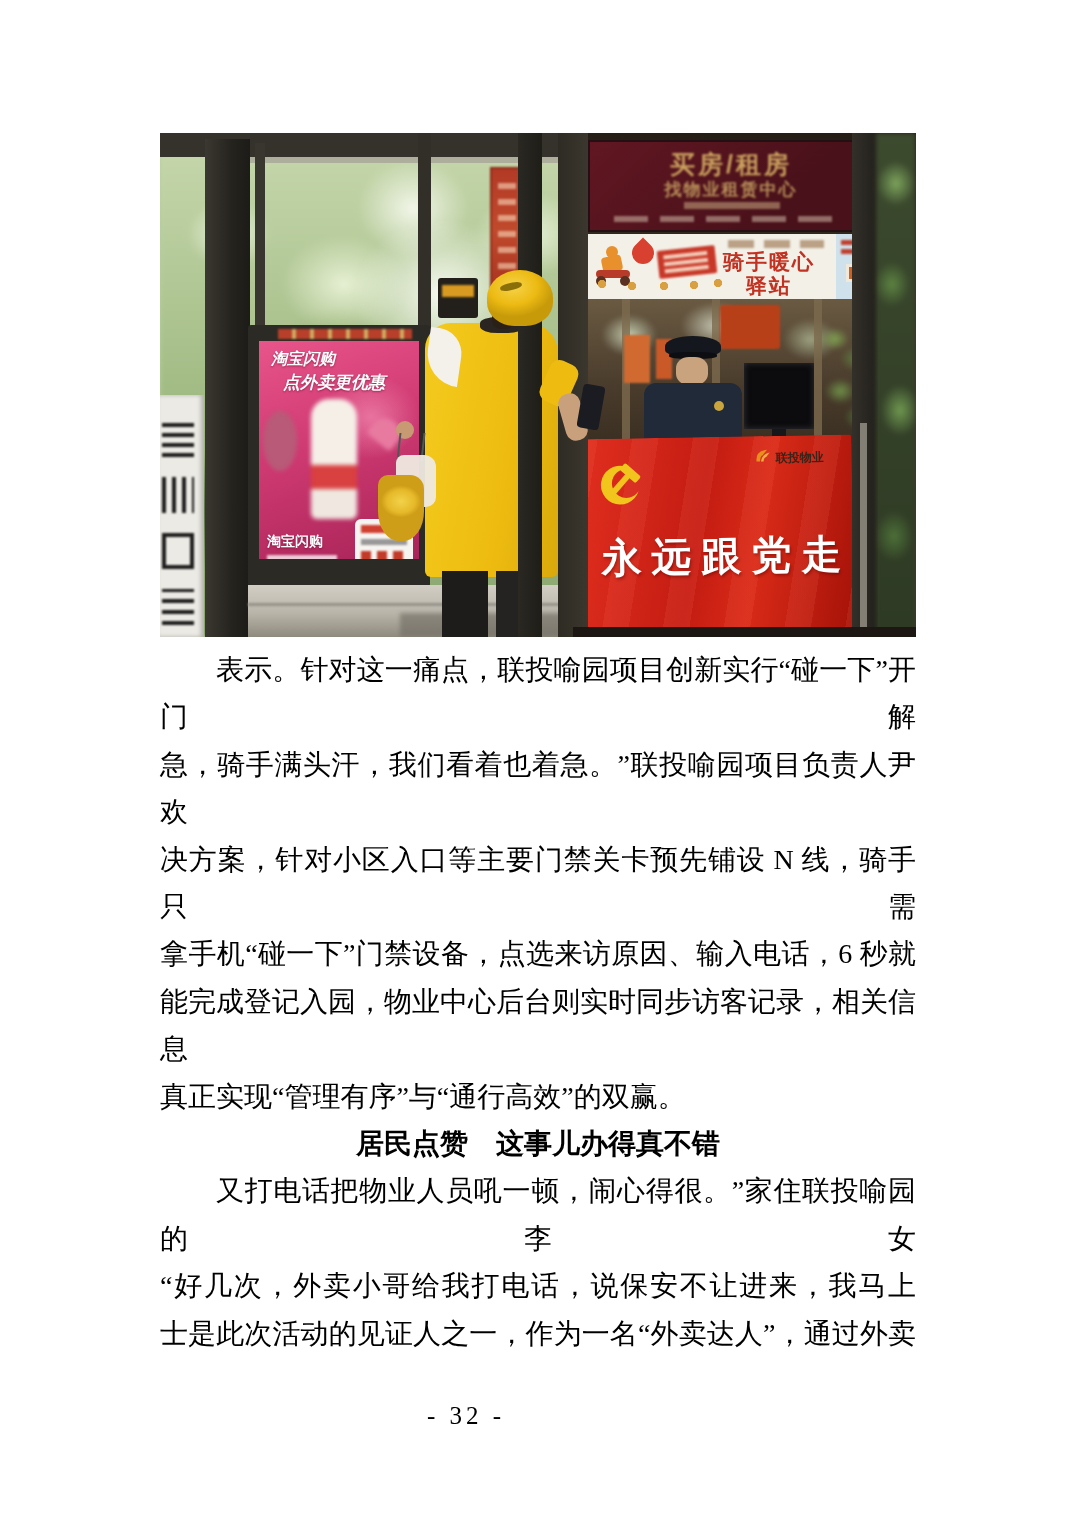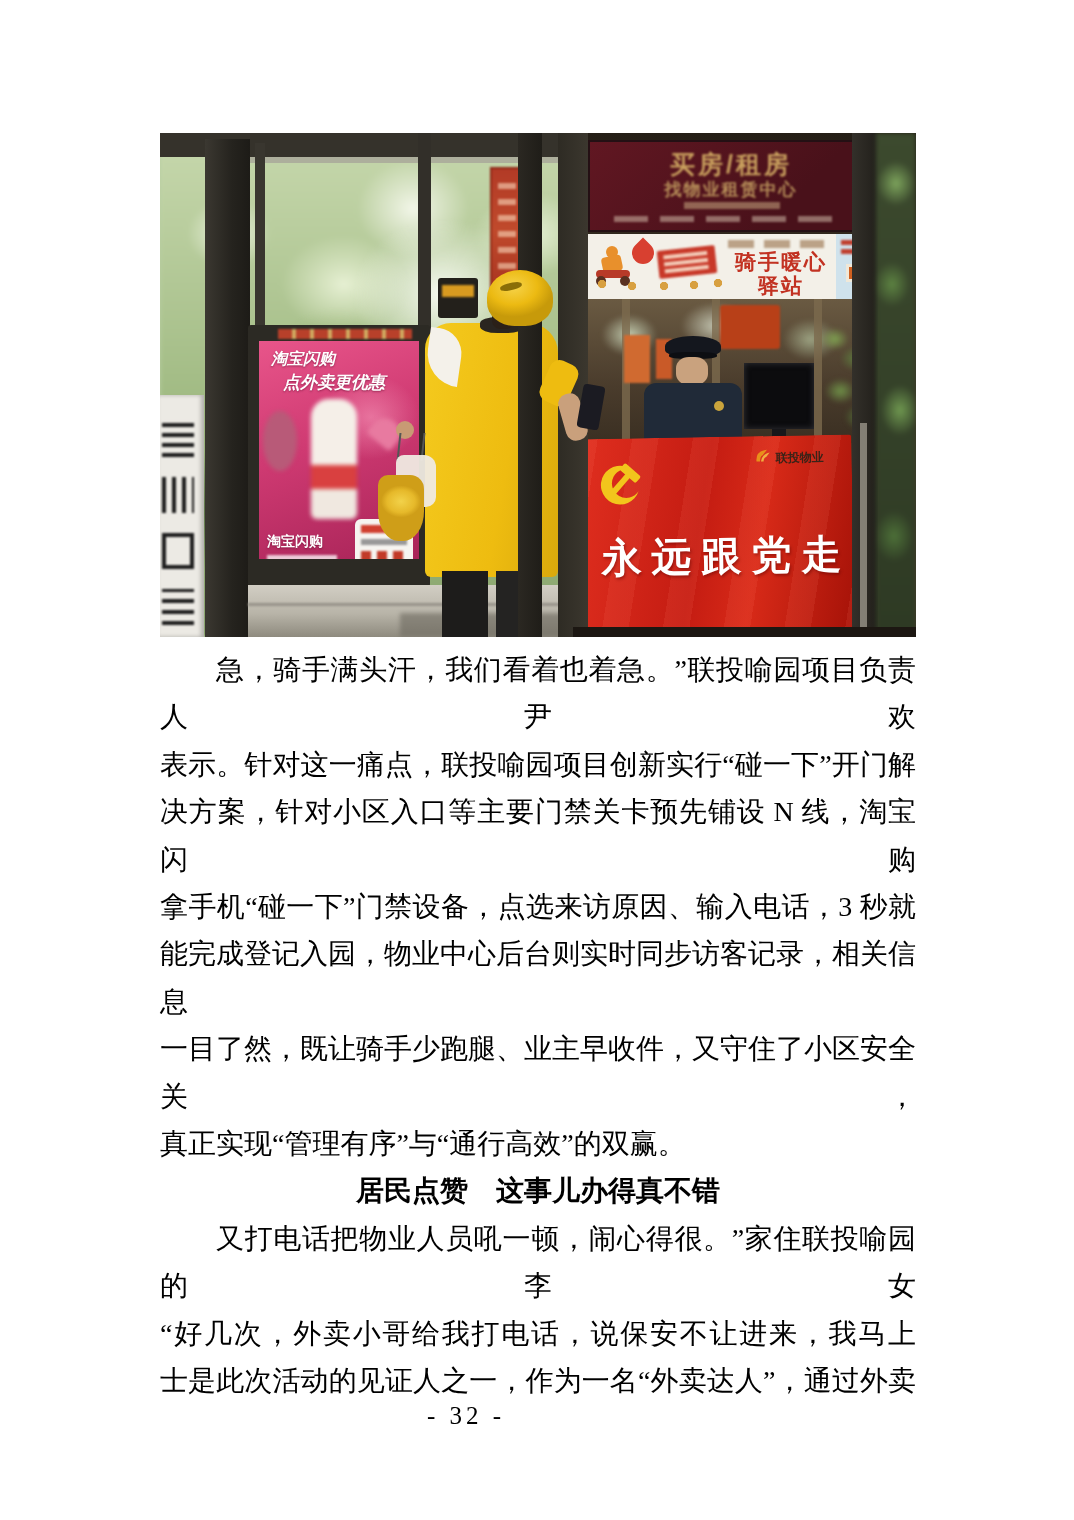--- a/index.html
+++ b/index.html
@@ -121,21 +121,21 @@
       </div>
       <div class="ph" style="left:8px;top:42px;width:130px;height:16px;background:
         radial-gradient(7px 7px at 8px 8px,#d8a040 60%,rgba(0,0,0,0) 62%),
         radial-gradient(7px 7px at 38px 10px,#d8a040 60%,rgba(0,0,0,0) 62%),
         radial-gradient(7px 7px at 70px 10px,#d8a040 60%,rgba(0,0,0,0) 62%),
         radial-gradient(7px 7px at 100px 9px,#d8a040 60%,rgba(0,0,0,0) 62%),
         radial-gradient(7px 7px at 124px 7px,#d8a040 60%,rgba(0,0,0,0) 62%);"></div>
 
       <div class="ph blur1" style="left:142px;top:6px;width:96px;height:8px;background:repeating-linear-gradient(90deg,rgba(150,110,70,.6) 0 26px,rgba(0,0,0,0) 26px 36px);"></div>
 
-      <div class="ph redtxt" style="left:140px;top:16px;width:110px;font-size:21px;letter-spacing:2px;">
+      <div class="ph redtxt" style="left:128px;top:16px;width:110px;font-size:21px;letter-spacing:2px;">
         <div>骑手暖心</div>
         <div>驿站</div>
       </div>
 
       <div class="ph" style="left:250px;top:0;width:38px;height:65px;background:#cfe2ec;">
         <div class="ph blur1" style="left:5px;top:6px;width:28px;height:5px;background:#c04030;"></div>
         <div class="ph blur1" style="left:5px;top:15px;width:28px;height:5px;background:#c04030;"></div>
         <div class="ph" style="left:10px;top:30px;width:18px;height:18px;background:#d06020;box-shadow:inset 0 0 0 3px #f0e8d8;"></div>
       </div>
     </div>
@@ -218,26 +218,25 @@
     <div class="ph" style="left:236px;top:288px;width:18px;height:18px;background:#c89a74;border-radius:50%;"></div>
     <div class="ph" style="left:238px;top:300px;width:22px;height:28px;border-left:2px solid #555;border-right:2px solid #555;transform:skewX(-6deg);"></div>
     <div class="ph" style="left:236px;top:322px;width:40px;height:52px;background:#efeae2;border-radius:8px 12px 10px 10px;opacity:.95;"></div>
     <div class="ph" style="left:218px;top:342px;width:46px;height:66px;background:radial-gradient(20px 16px at 50% 40%, #f2d24a, #e6b92a 70%, #cf9e18);border-radius:10px 14px 45% 45%;"></div>
 
     <div class="ph" style="left:413px;top:494px;width:343px;height:10px;background:#1c1712;"></div>
   </figure>
 
   <section class="body-text">
     <div class="para final-left">
+        <div class="tline">表示。针对这一痛点，联投喻园项目创新实行“碰一下”开门解</div>
         <div class="tline">急，骑手满头汗，我们看着也着急。”联投喻园项目负责人尹欢</div>
-        <div class="tline">表示。针对这一痛点，联投喻园项目创新实行“碰一下”开门解</div>
-        <div class="tline">决方案，针对小区入口等主要门禁关卡预先铺设 N 线，淘宝闪购</div>
-        <div class="tline">拿手机“碰一下”门禁设备，点选来访原因、输入电话，3 秒就</div>
+        <div class="tline">决方案，针对小区入口等主要门禁关卡预先铺设 N 线，骑手只需</div>
+        <div class="tline">拿手机“碰一下”门禁设备，点选来访原因、输入电话，6 秒就</div>
         <div class="tline">能完成登记入园，物业中心后台则实时同步访客记录，相关信息</div>
-        <div class="tline">一目了然，既让骑手少跑腿、业主早收件，又守住了小区安全关，</div>
         <div class="tline">真正实现“管理有序”与“通行高效”的双赢。</div>
       </div>
     <h3 class="subhead">居民点赞　这事儿办得真不错</h3>
     <div class="para">
         <div class="tline">又打电话把物业人员吼一顿，闹心得很。”家住联投喻园的李女</div>
         <div class="tline">“好几次，外卖小哥给我打电话，说保安不让进来，我马上</div>
         <div class="tline">士是此次活动的见证人之一，作为一名“外卖达人”，通过外卖</div>
       </div>
   </section>
 

